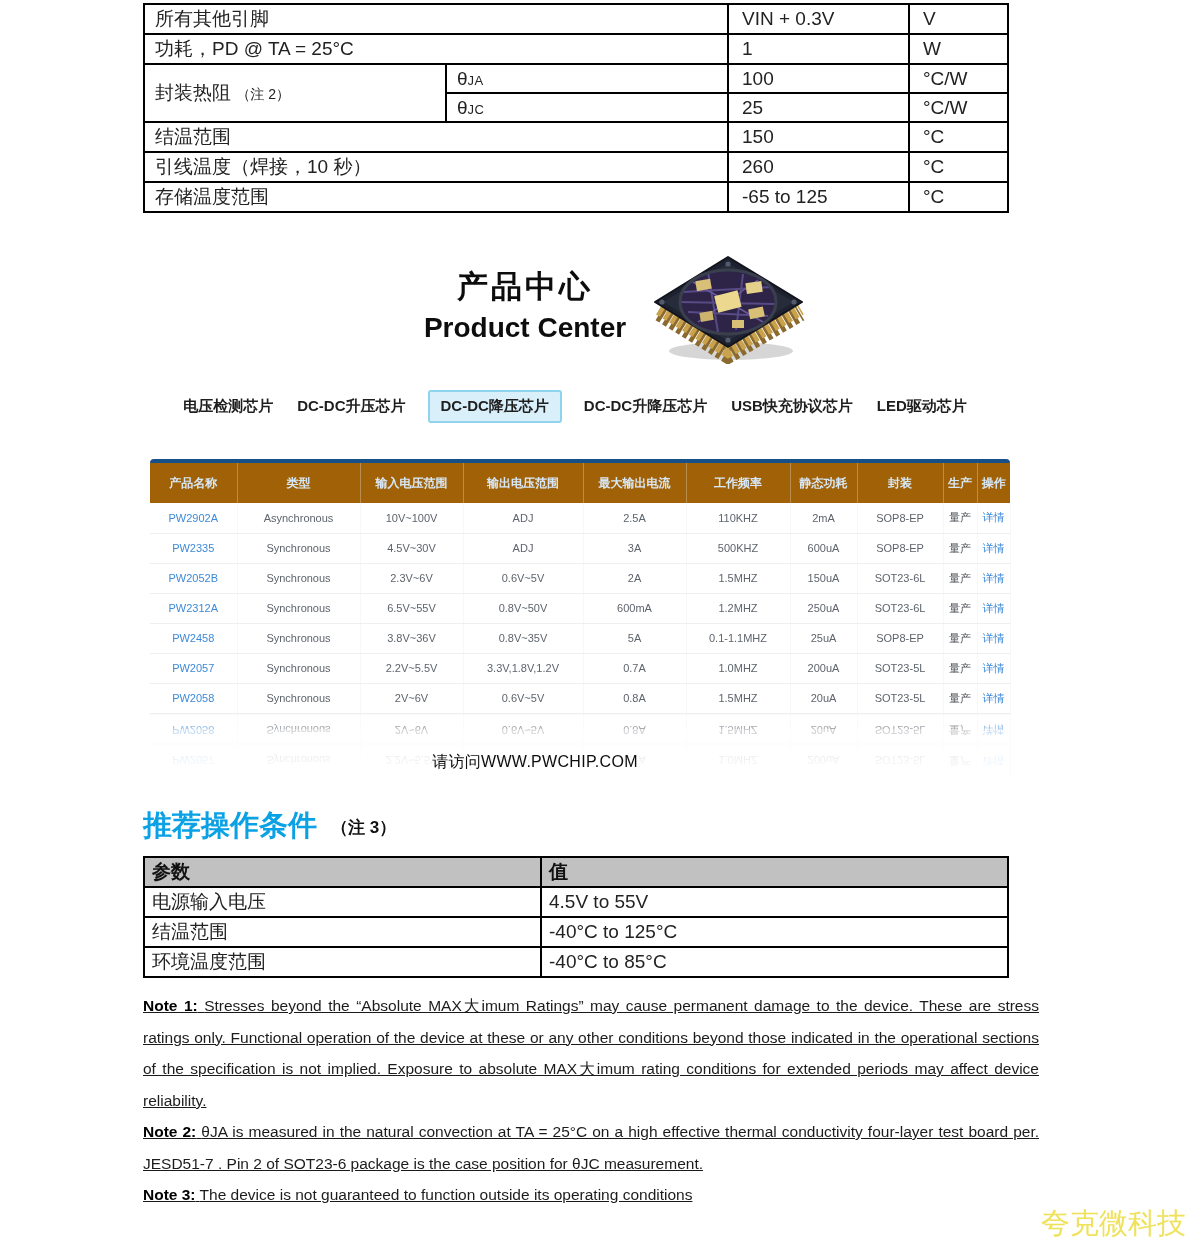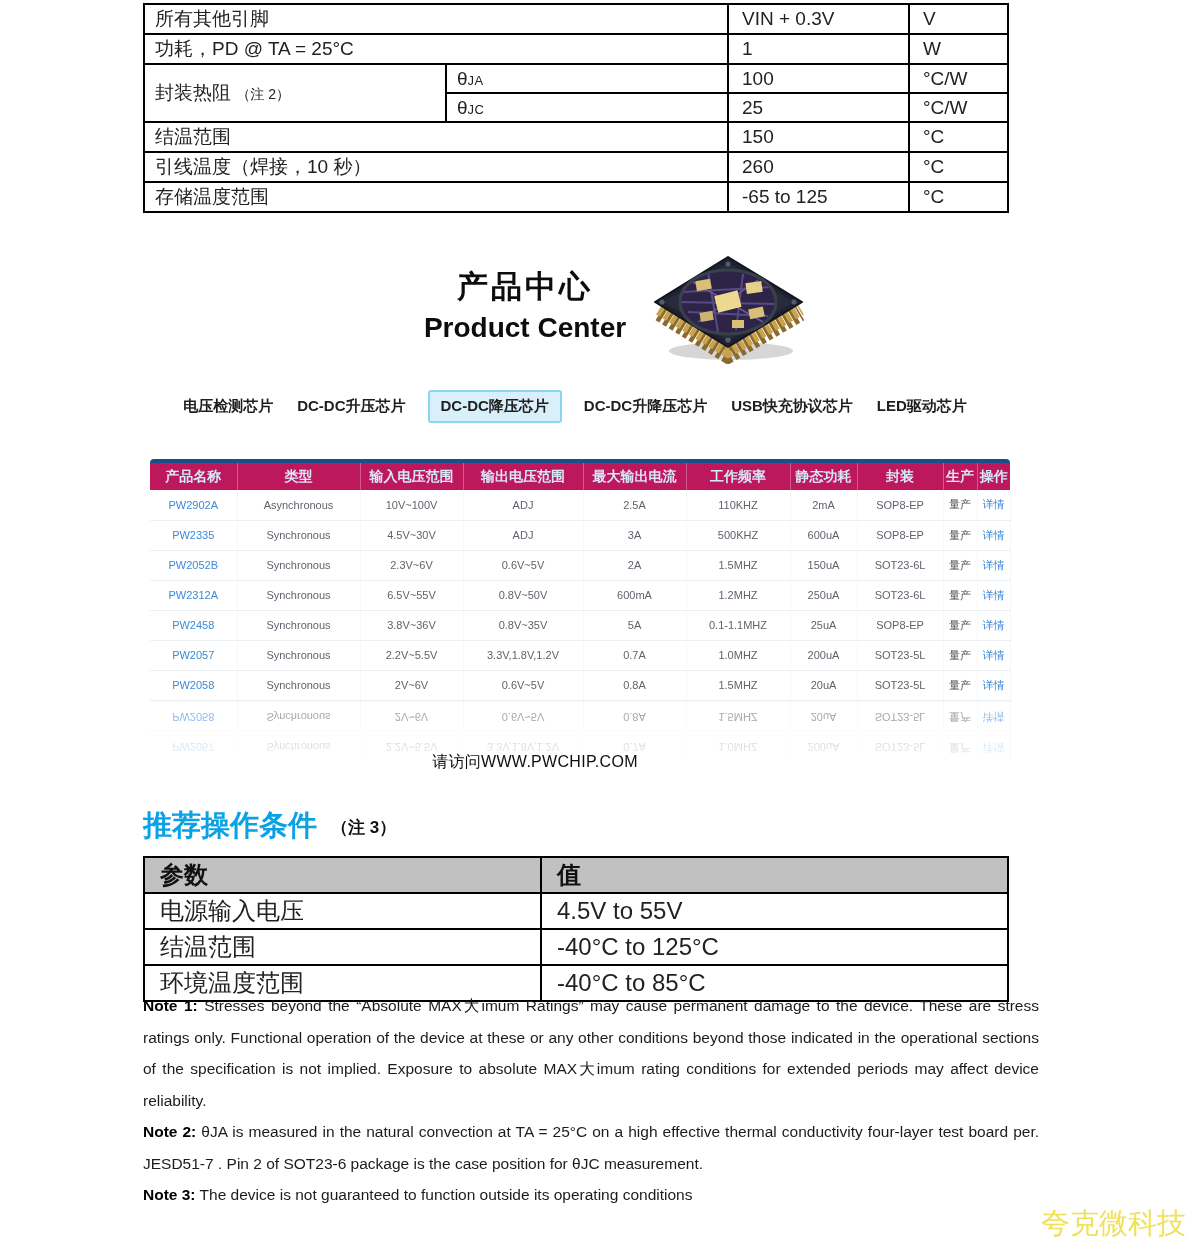--- a/index.html
+++ b/index.html
@@ -26,46 +26,46 @@
   .cats { position:absolute; left:143px; top:376px; width:864px; text-align:center; }
   .cats .row2 { margin-top:14px; }
   .cat { display:inline-block; margin:0 10px; font-size:15px; font-weight:bold; color:#1e1e1e; padding:5px 2px; cursor:default; }
   .cat.active { background:#d9effa; border:2px solid #8ed4ee; border-radius:3px; padding:5px 11px; }
 
   
   .prod-wrap { position:absolute; left:150px; top:459px; width:860px; }
   .prod-strip { height:4px; background:#175089; border-radius:5px 5px 0 0; }
   table.prod { width:100%; border-collapse:collapse; table-layout:fixed; }
   table.prod th {
-    background:#be185d; color:#d7e8f8; font-size:14px; font-weight:bold;
-    height:27px; border-right:1px solid rgba(255,255,255,.28); vertical-align:middle;
+    background:#a16207; color:#d7e8f8; font-size:12px; font-weight:bold;
+    height:40px; border-right:1px solid rgba(255,255,255,.28); vertical-align:middle;
   }
   table.prod th:last-child { border-right:none; }
   table.prod td {
     height:30px; font-size:11px; color:#5e646c; text-align:center; background:#fff;
     border-bottom:1px solid #edf0f3; border-right:1px solid #f5f7f9; vertical-align:middle;
   }
   table.prod td.col-0, table.prod td.col-9 { color:#3d8ad8; }
   table.prod td.col-8 { color:#4a4f55; }
   .reflection { position:relative; transform:scaleY(-1); opacity:.55; }
   .reflection-fade { position:absolute; left:150px; top:729px; width:860px; height:62px;
     background:linear-gradient(to bottom, rgba(255,255,255,.40) 0%, rgba(255,255,255,.88) 55%, #fff 100%); }
   .visit { position:absolute; left:150px; top:752px; width:770px; text-align:center;
     font-size:16px; font-weight:normal; color:#0e0e0e; letter-spacing:.3px; }
 
   
   .rec-heading { position:absolute; left:143px; top:806px; font-size:29px; font-weight:bold; color:#0ba2e5; }
   .rec-heading .hnote { font-size:17px; color:#111; margin-left:14px; font-weight:bold; vertical-align:2px; }
   table.rec { position:absolute; left:143px; top:856px; width:864px; border-collapse:collapse; table-layout:fixed; }
-  table.rec th, table.rec td { border:2px solid #000; font-size:24px; text-align:left; padding:1px 15px; height:29px; vertical-align:middle; }
+  table.rec th, table.rec td { border:2px solid #000; font-size:19px; text-align:left; padding:1px 7px; height:29px; vertical-align:middle; }
   table.rec th { background:#c1c1c1; font-weight:bold; color:#111; }
   table.rec td { color:#222; font-weight:normal; }
 
   
-  .notes { position:absolute; left:143px; top:990px; width:896px; }
+  .notes { position:absolute; left:143px; top:990px; width:896px;text-decoration:underline; }
   .notes p { font-size:15.5px; line-height:31.5px; color:#1c1c1c; text-align:justify; }
   .notes b { color:#000; }
 
   
   .watermark { position:absolute; right:4px; bottom:3px; font-size:29px; color:#efe25a; }
 </style>
 </head>
 <body>
 
 <div class="page">

